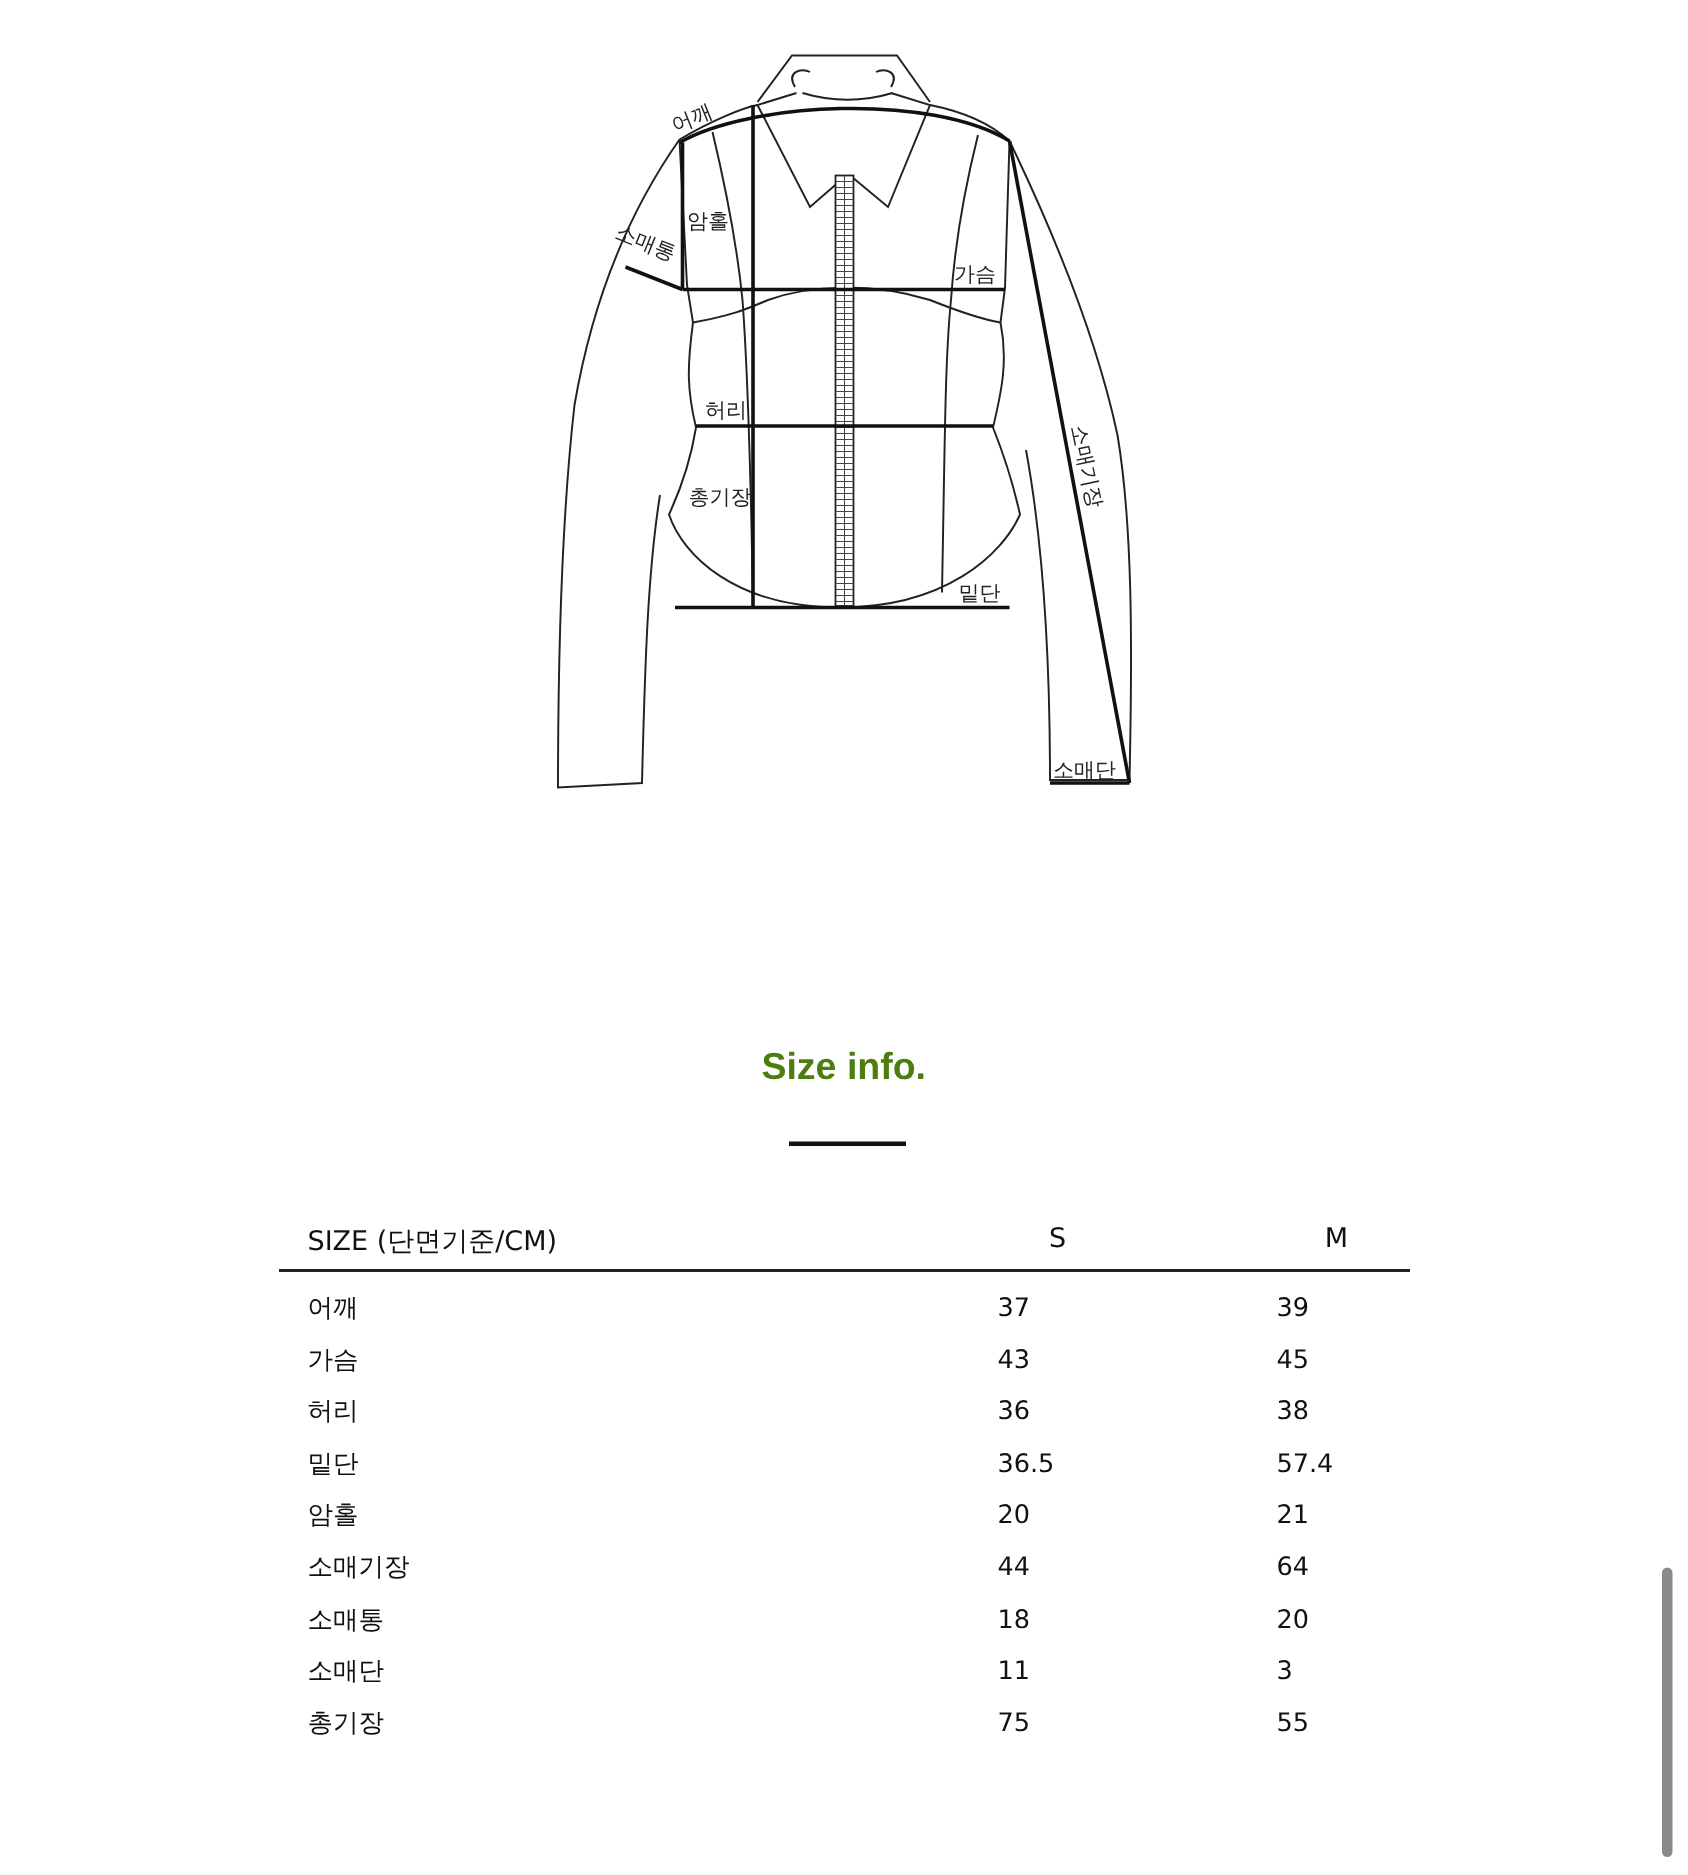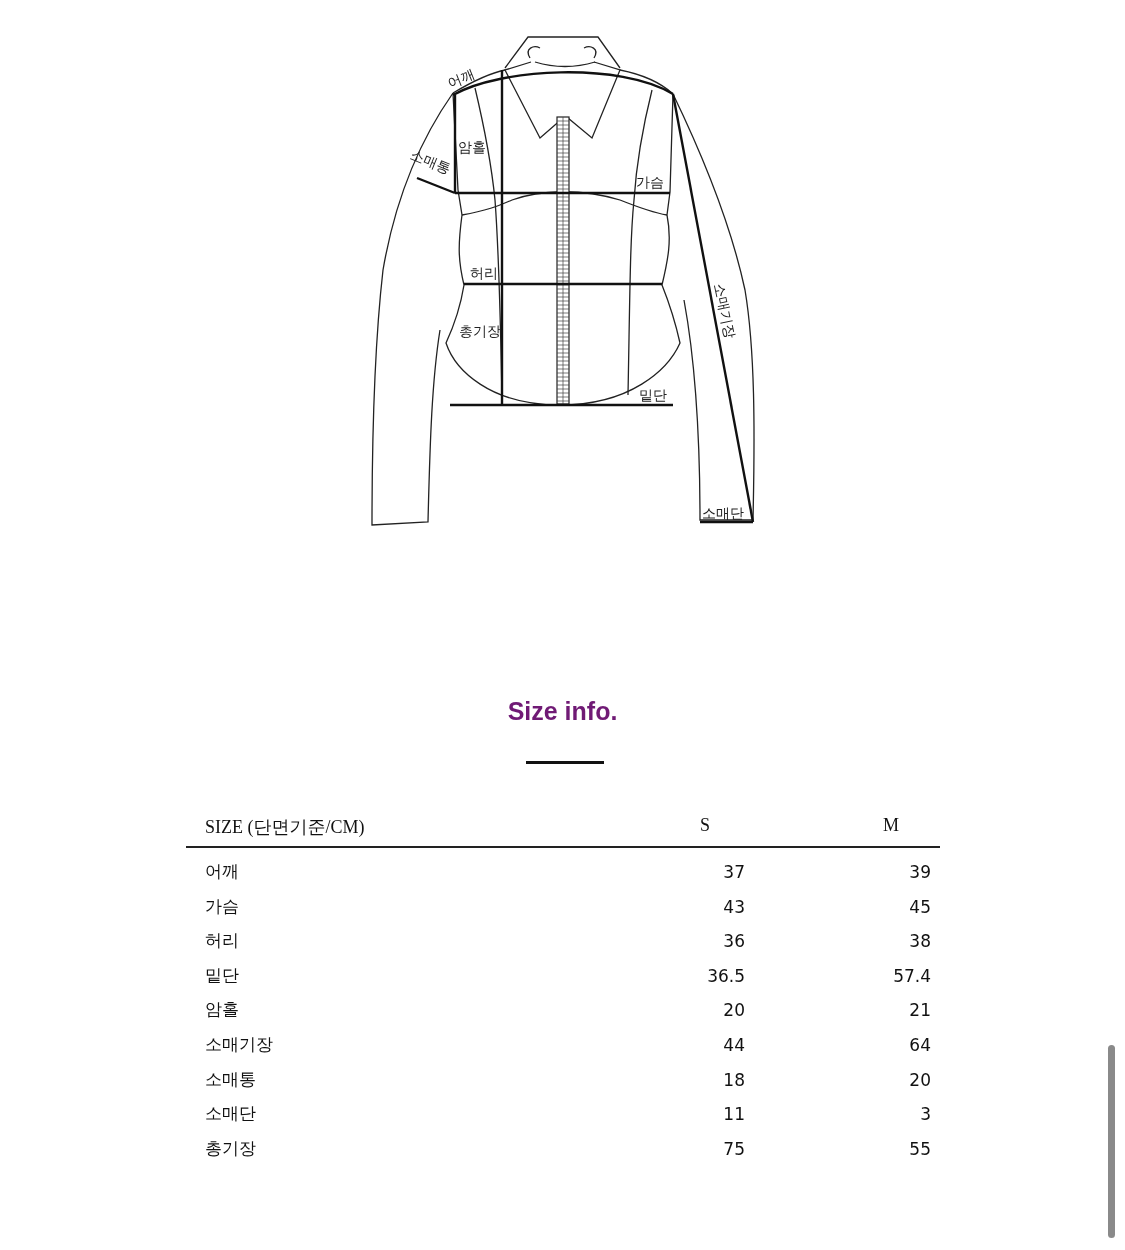--- a/index.html
+++ b/index.html
@@ -5,32 +5,32 @@
     html, body { margin: 0; padding: 0; background: #ffffff; }
     body {
       width: 1125px; height: 1250px; position: relative; overflow: hidden;
       font-family: "DejaVu Sans", "Liberation Sans", sans-serif; color: #111;
     }
     .diagram { position: absolute; left: 0; top: 0; width: 1125px; height: 560px; }
     .diagram svg { position: absolute; left: 0; top: 0; }
     .lbl { font-family: "DejaVu Sans", sans-serif; font-size: 14px; fill: #222; }
     .title {
       position: absolute; left: 0; width: 1125px; top: 697px; text-align: center;
-      font-family: "Liberation Sans", sans-serif; font-weight: bold; font-size: 25px; color: #701a75;
+      font-family: "Liberation Sans", sans-serif; font-weight: bold; font-size: 25px; color: #4d7c0f;
     }
     .title-rule { position: absolute; left: 526px; top: 761px; width: 78px; height: 3px; background: #111; }
     .table { position: absolute; left: 186px; top: 810px; width: 754px; }
-    .thead { position: relative; height: 36px; border-bottom: 2px solid #222; font-family: Liberation Serif, serif; }
+    .thead { position: relative; height: 36px; border-bottom: 2px solid #222; }
     .thead .c0 { position: absolute; left: 19px; top: 5px; font-size: 18px; }
     .thead .c1, .thead .c2 { position: absolute; top: 5px; font-size: 18px; width: 80px; text-align: center; }
     .c1 { left: 479px; }
     .c2 { left: 665px; }
     .row { position: relative; height: 34.6px; }
     .row .c0 { position: absolute; left: 19px; top: 12px; font-size: 17px; }
-    .row .c1, .row .c2 { position: absolute; top: 14px; font-size: 17px; width: 80px; text-align: right; }
+    .row .c1, .row .c2 { position: absolute; top: 14px; font-size: 17px; width: 80px; text-align: left; }
     .scrollbar { position: absolute; left: 1108px; top: 1045px; width: 7px; height: 193px; background: #8a8a8a; border-radius: 4px; }
   </style>
 </head>
 <body>
 
 <div class="diagram">
   <svg width="1125" height="560" viewBox="0 0 1125 560">
     <g fill="none" stroke="#222" stroke-width="1.3">
 
       <path d="M505,68 L528,37 L598,37 L620,68"></path>

